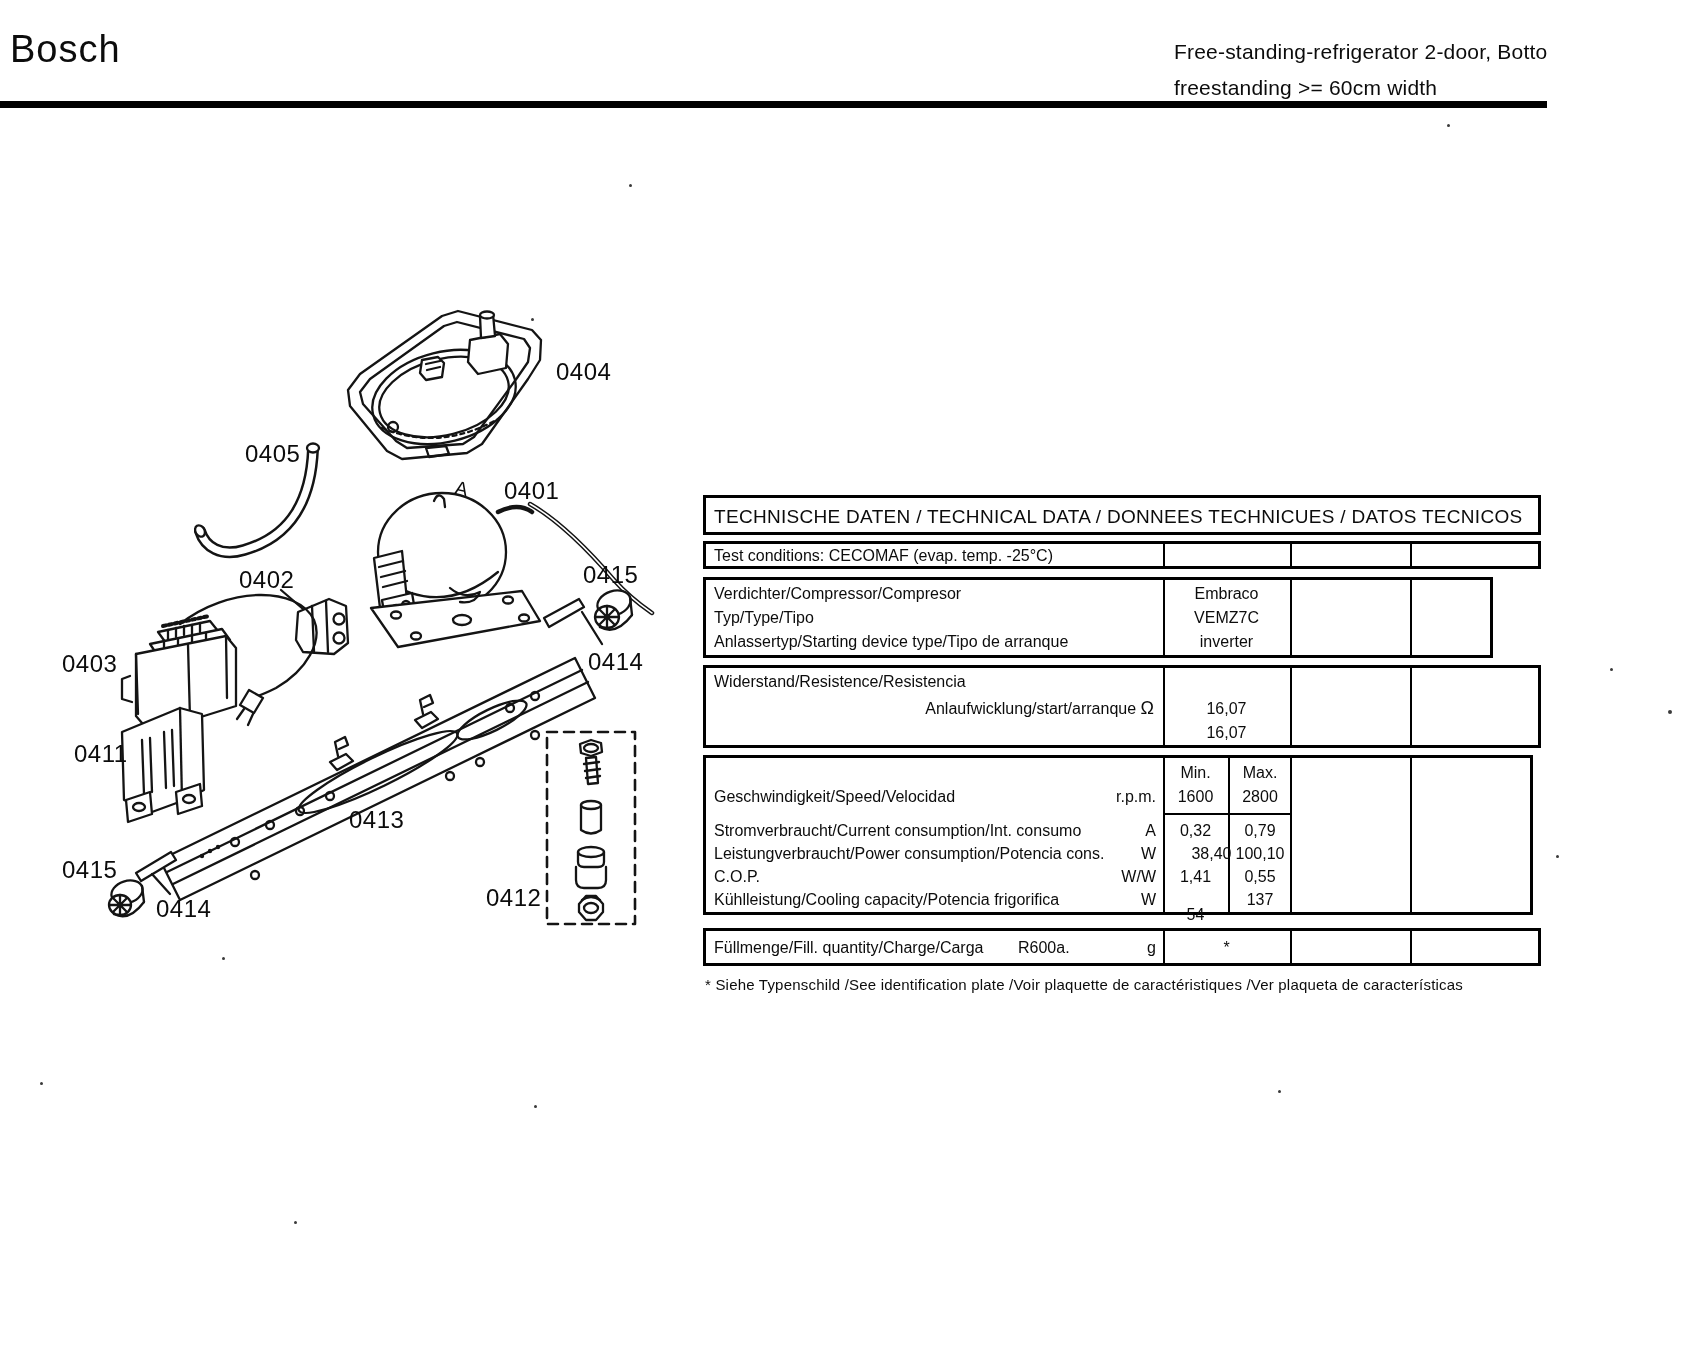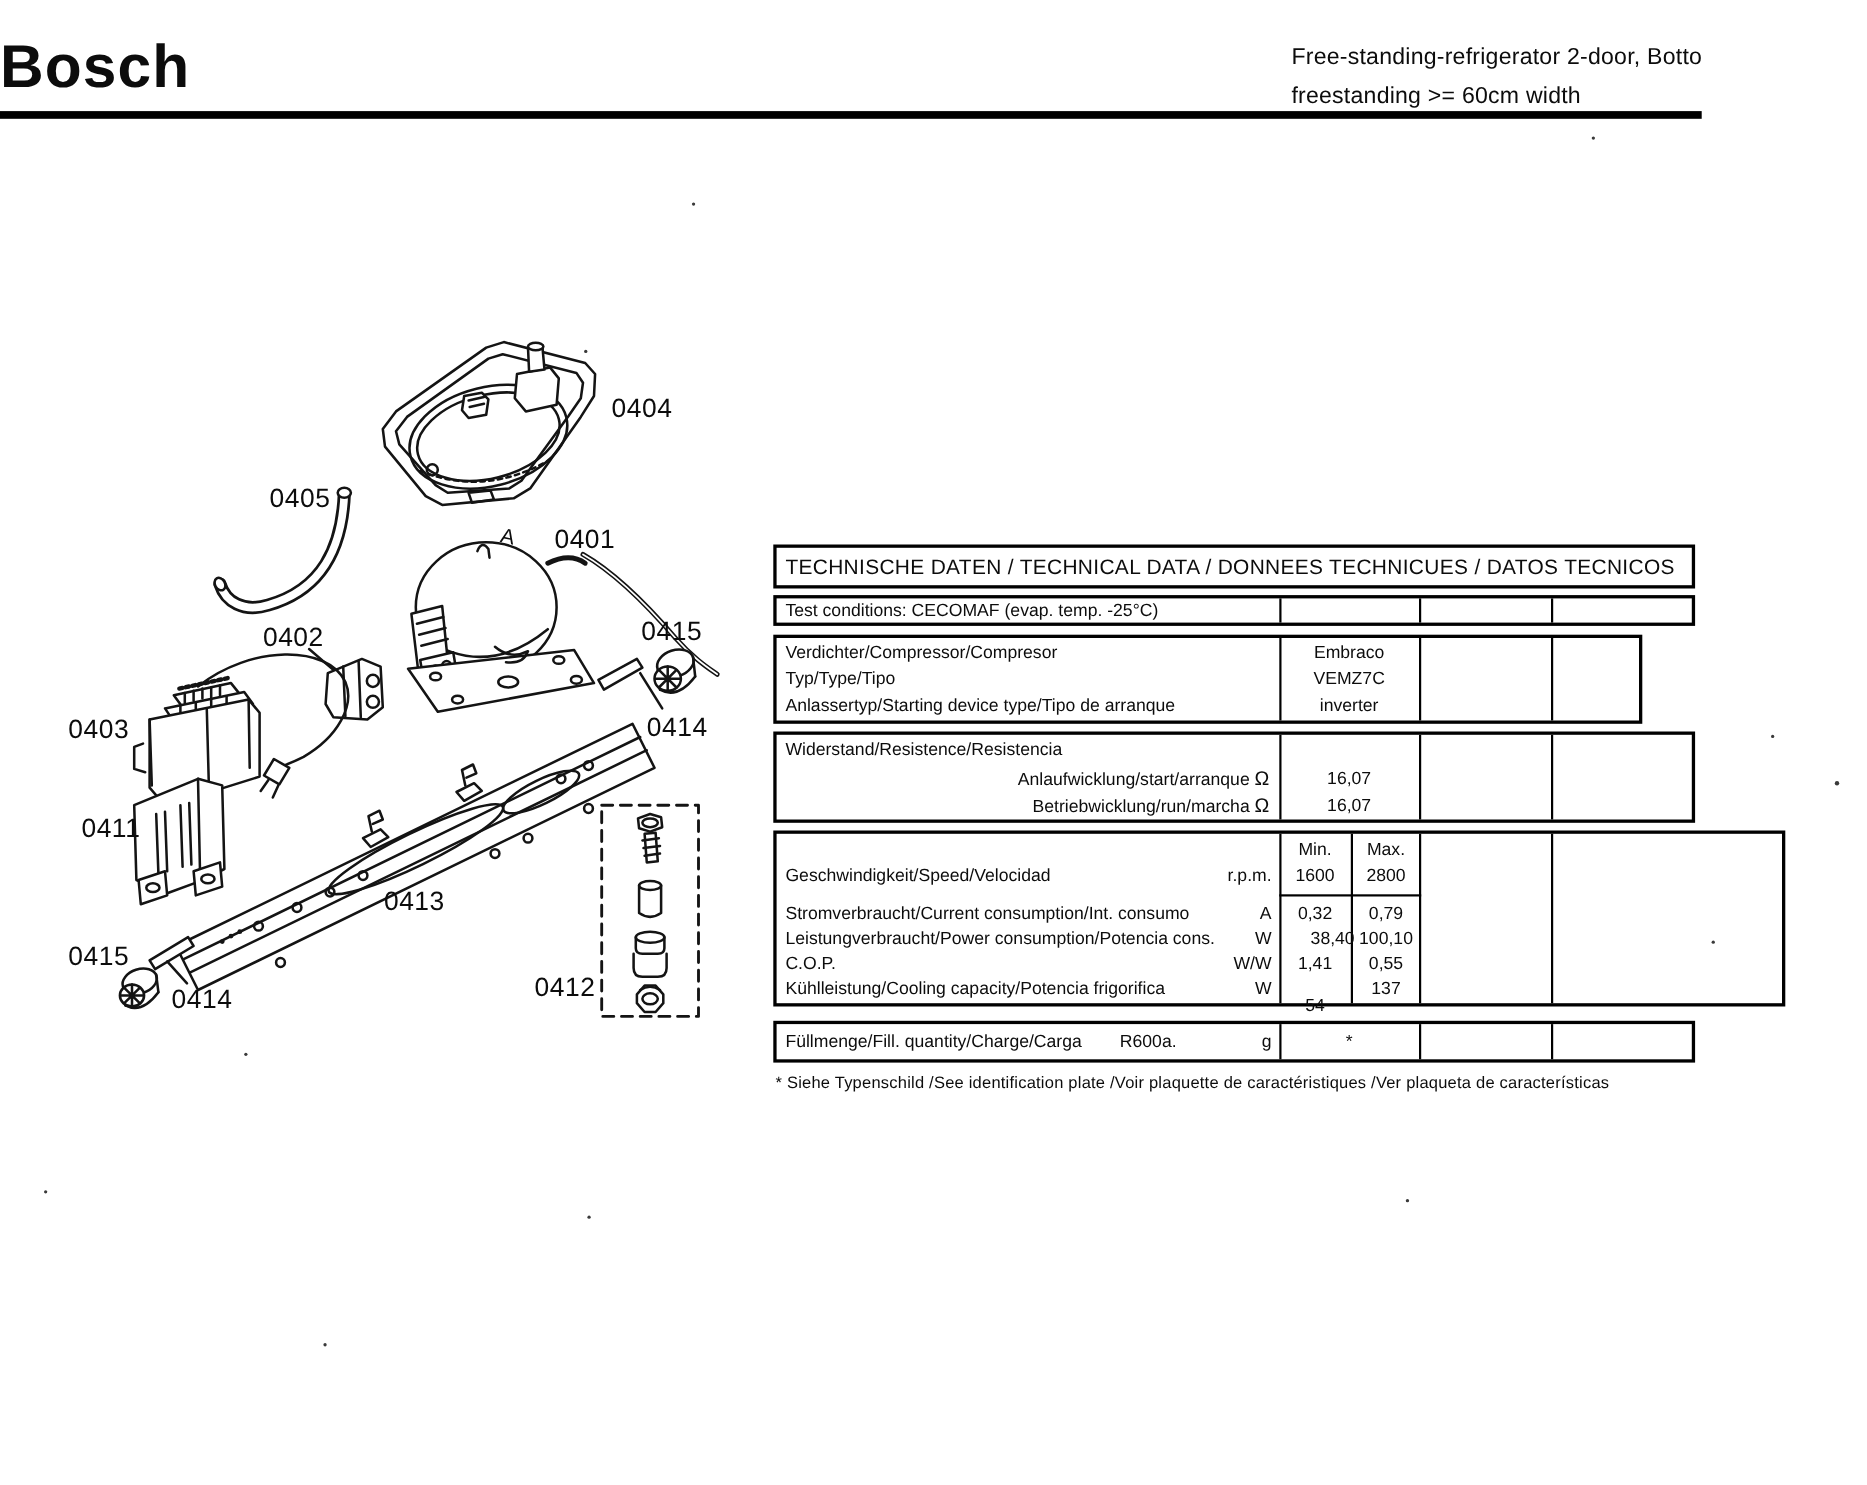--- a/index.html
+++ b/index.html
@@ -2,21 +2,21 @@
 <html><head>
 <meta charset="utf-8">
 <style>
   * { margin:0; padding:0; box-sizing:border-box; }
   html,body { background:#fff; }
   body {
     width:1697px; height:1350px; position:relative; overflow:hidden;
     font-family:"Liberation Sans", sans-serif; color:#0c0c0c;
     -webkit-font-smoothing:antialiased;
   }
-  .brand { position:absolute; left:0; top:28px; font-size:55px; font-weight:700; letter-spacing:1px; }
+  .brand { position:absolute; left:10px; top:28px; font-size:38px; font-weight:400; letter-spacing:1px; }
   .hdr { position:absolute; left:1174px; top:34px; font-size:21px; line-height:36px; letter-spacing:.2px; }
   .rule { position:absolute; left:0; top:101px; width:1547px; height:7px; background:#000; }
 
   .plabel { position:absolute; font-size:24px; letter-spacing:.5px; color:#0c0c0c; }
   .cmark { position:absolute; left:455px; top:478px; font-size:19px; transform:rotate(12deg); }
 
   svg.diagram { position:absolute; left:30px; top:300px; }
 
   
   .blk { position:absolute; border:3px solid #000; background:#fff; }
@@ -228,28 +228,25 @@
 </div>
 
 <div class="blk" style="left:703px;top:665px;width:838px;height:83px">
   <i class="v" style="left:457px"></i>
     <i class="v" style="left:584px"></i>
     <i class="v" style="left:704px"></i>
   <span class="t" style="left:8px;top:5px">Widerstand/Resistence/Resistencia</span>
   <div class="t r" style="left:0;top:30px;width:448px">
     <span>Anlaufwicklung/start/arranque</span>&nbsp;<span class="ohm">Ω</span>
   </div>
-  <div class="t r" style="left:0;top:54px;width:448px">
-    <span>Betriebwicklung/run/marcha</span>&nbsp;<span class="ohm">Ω</span>
-  </div>
   <span class="t c" style="left:457px;top:32px;width:127px">16,07</span>
   <span class="t c" style="left:457px;top:56px;width:127px">16,07</span>
 </div>
 
-<div class="blk" style="left:703px;top:755px;width:920px;height:160px">
+<div class="blk" style="left:703px;top:755px;width:830px;height:160px">
   <i class="v" style="left:457px"></i>
     <i class="v" style="left:522px"></i>
     <i class="v" style="left:584px"></i>
     <i class="v" style="left:704px"></i>
   <i class="h" style="left:457px;top:55px;width:129px"></i>
   <span class="t c" style="left:457px;top:6px;width:65px">Min.</span>
   <span class="t c" style="left:524px;top:6px;width:60px">Max.</span>
 
   <span class="t" style="left:8px;top:30px">Geschwindigkeit/Speed/Velocidad</span>
   <span class="t r" style="left:0;top:30px;width:450px">r.p.m.</span>

